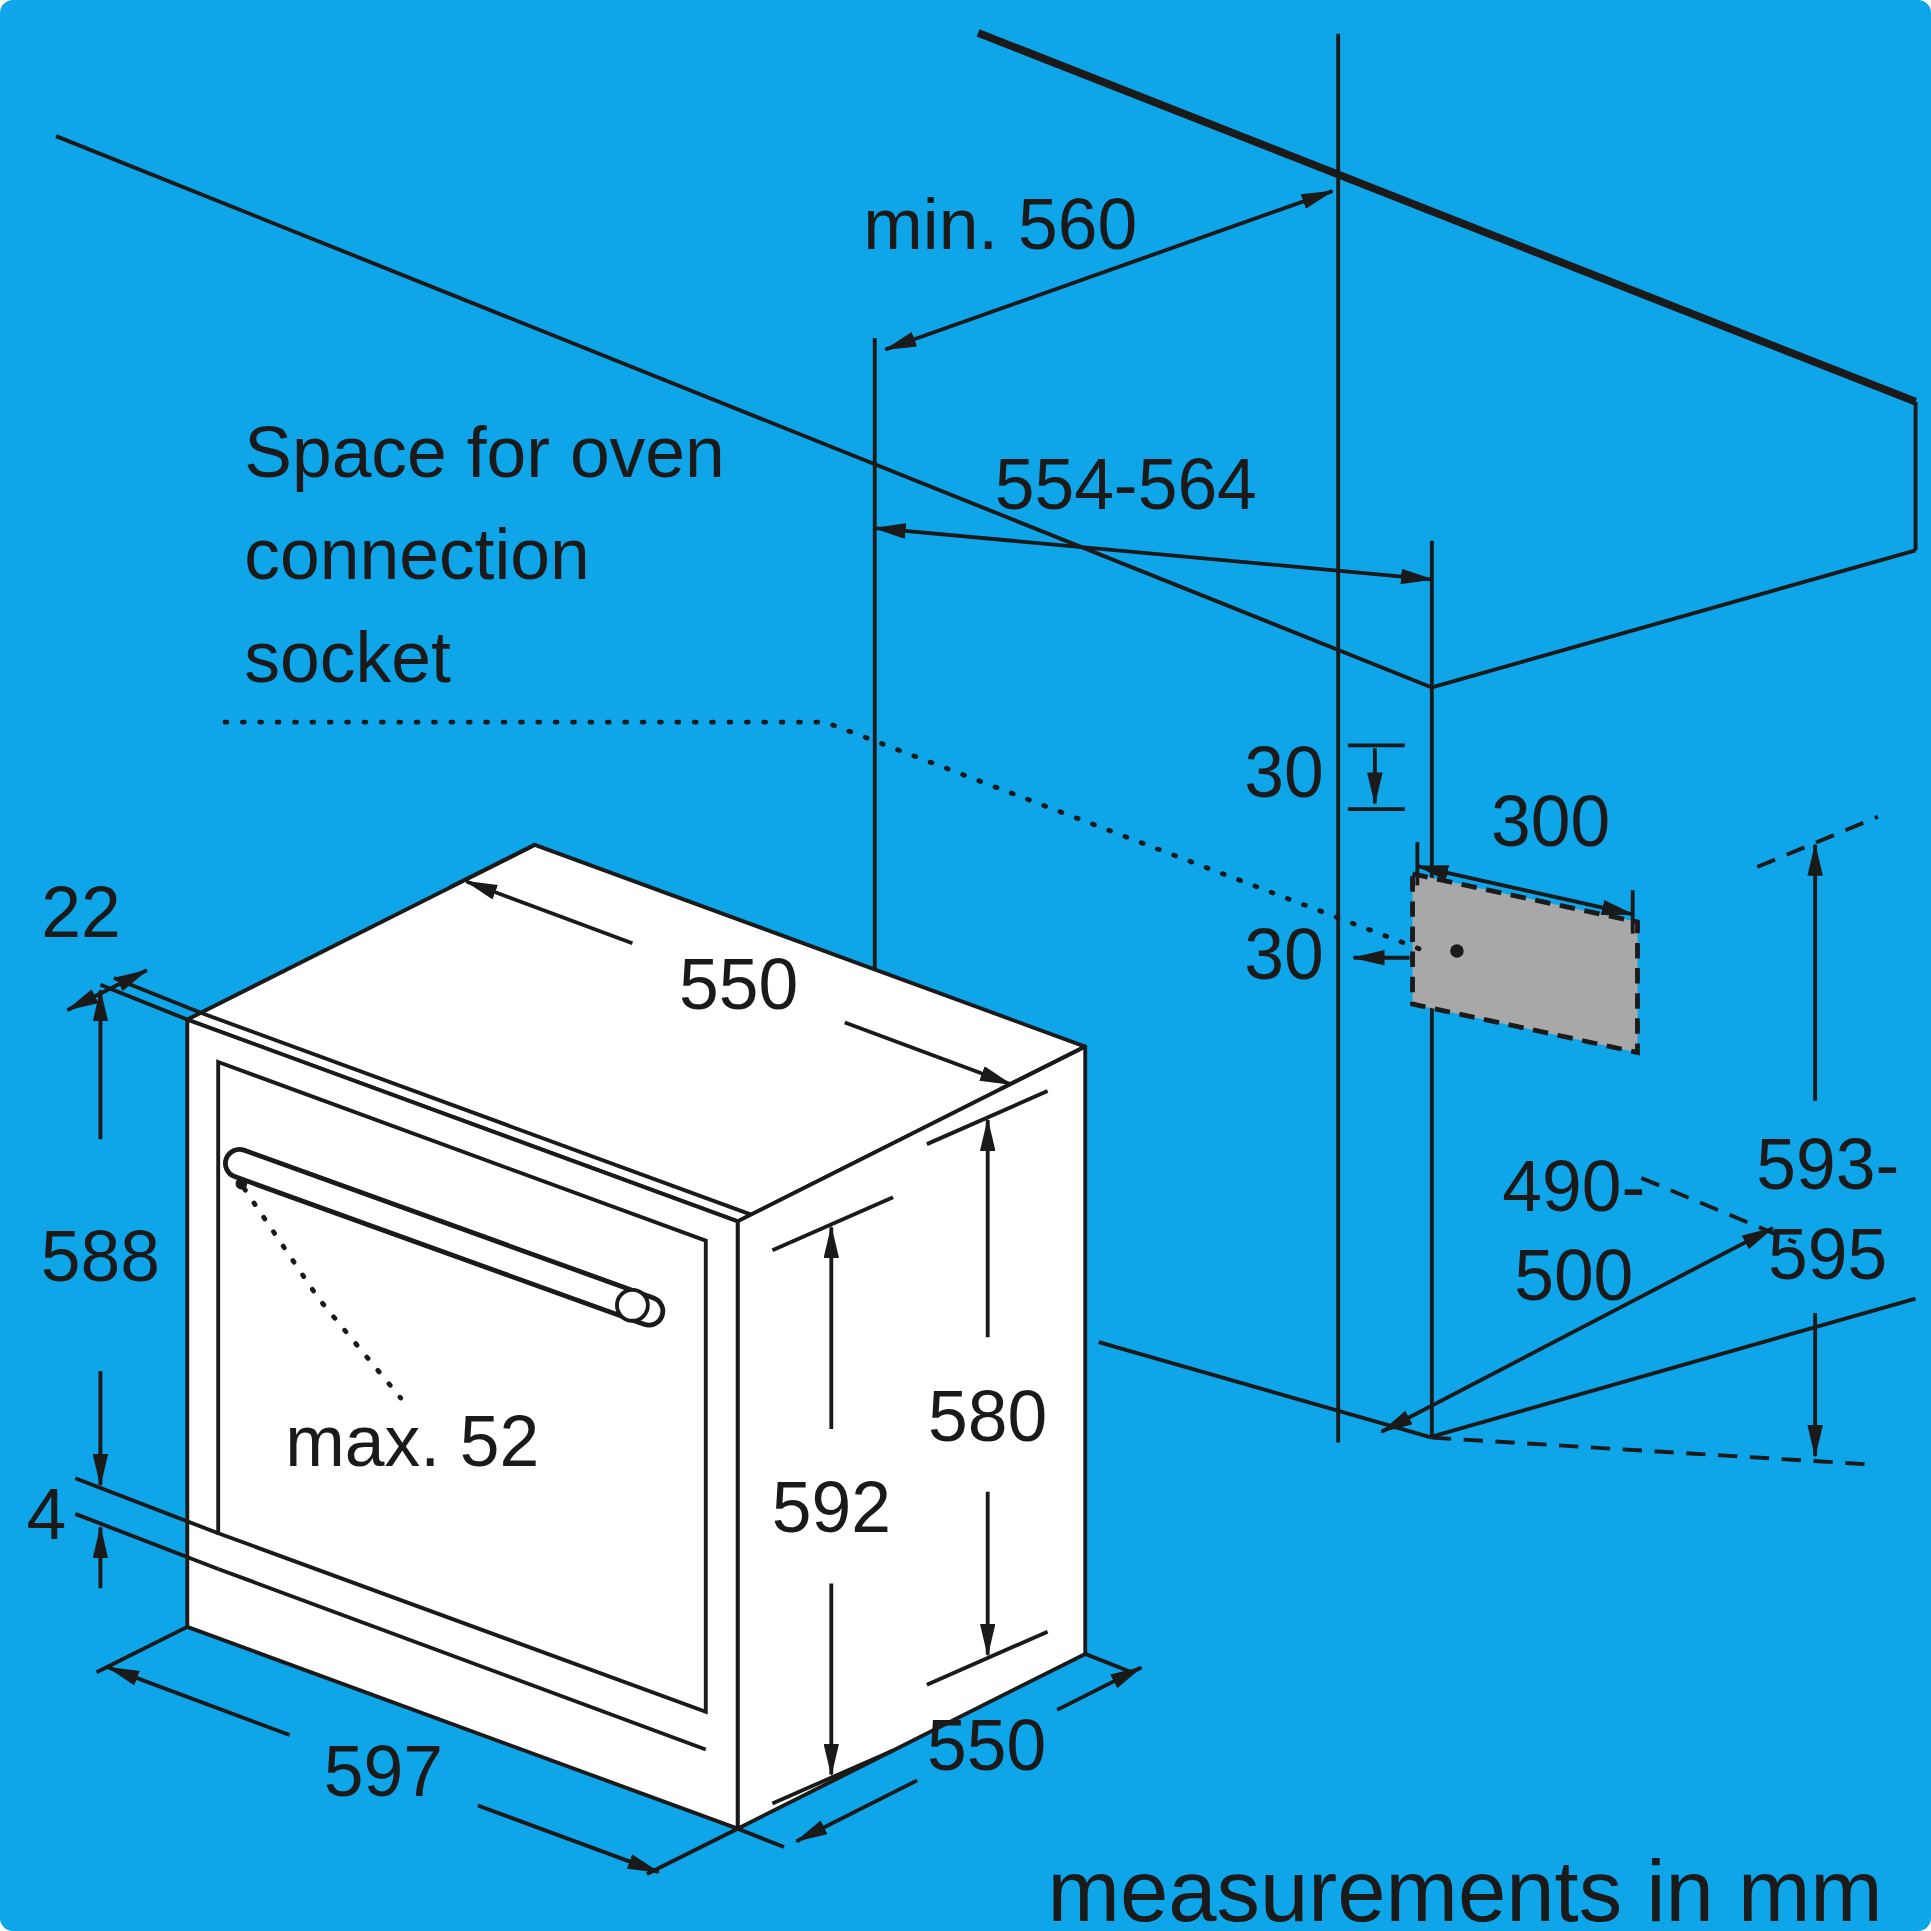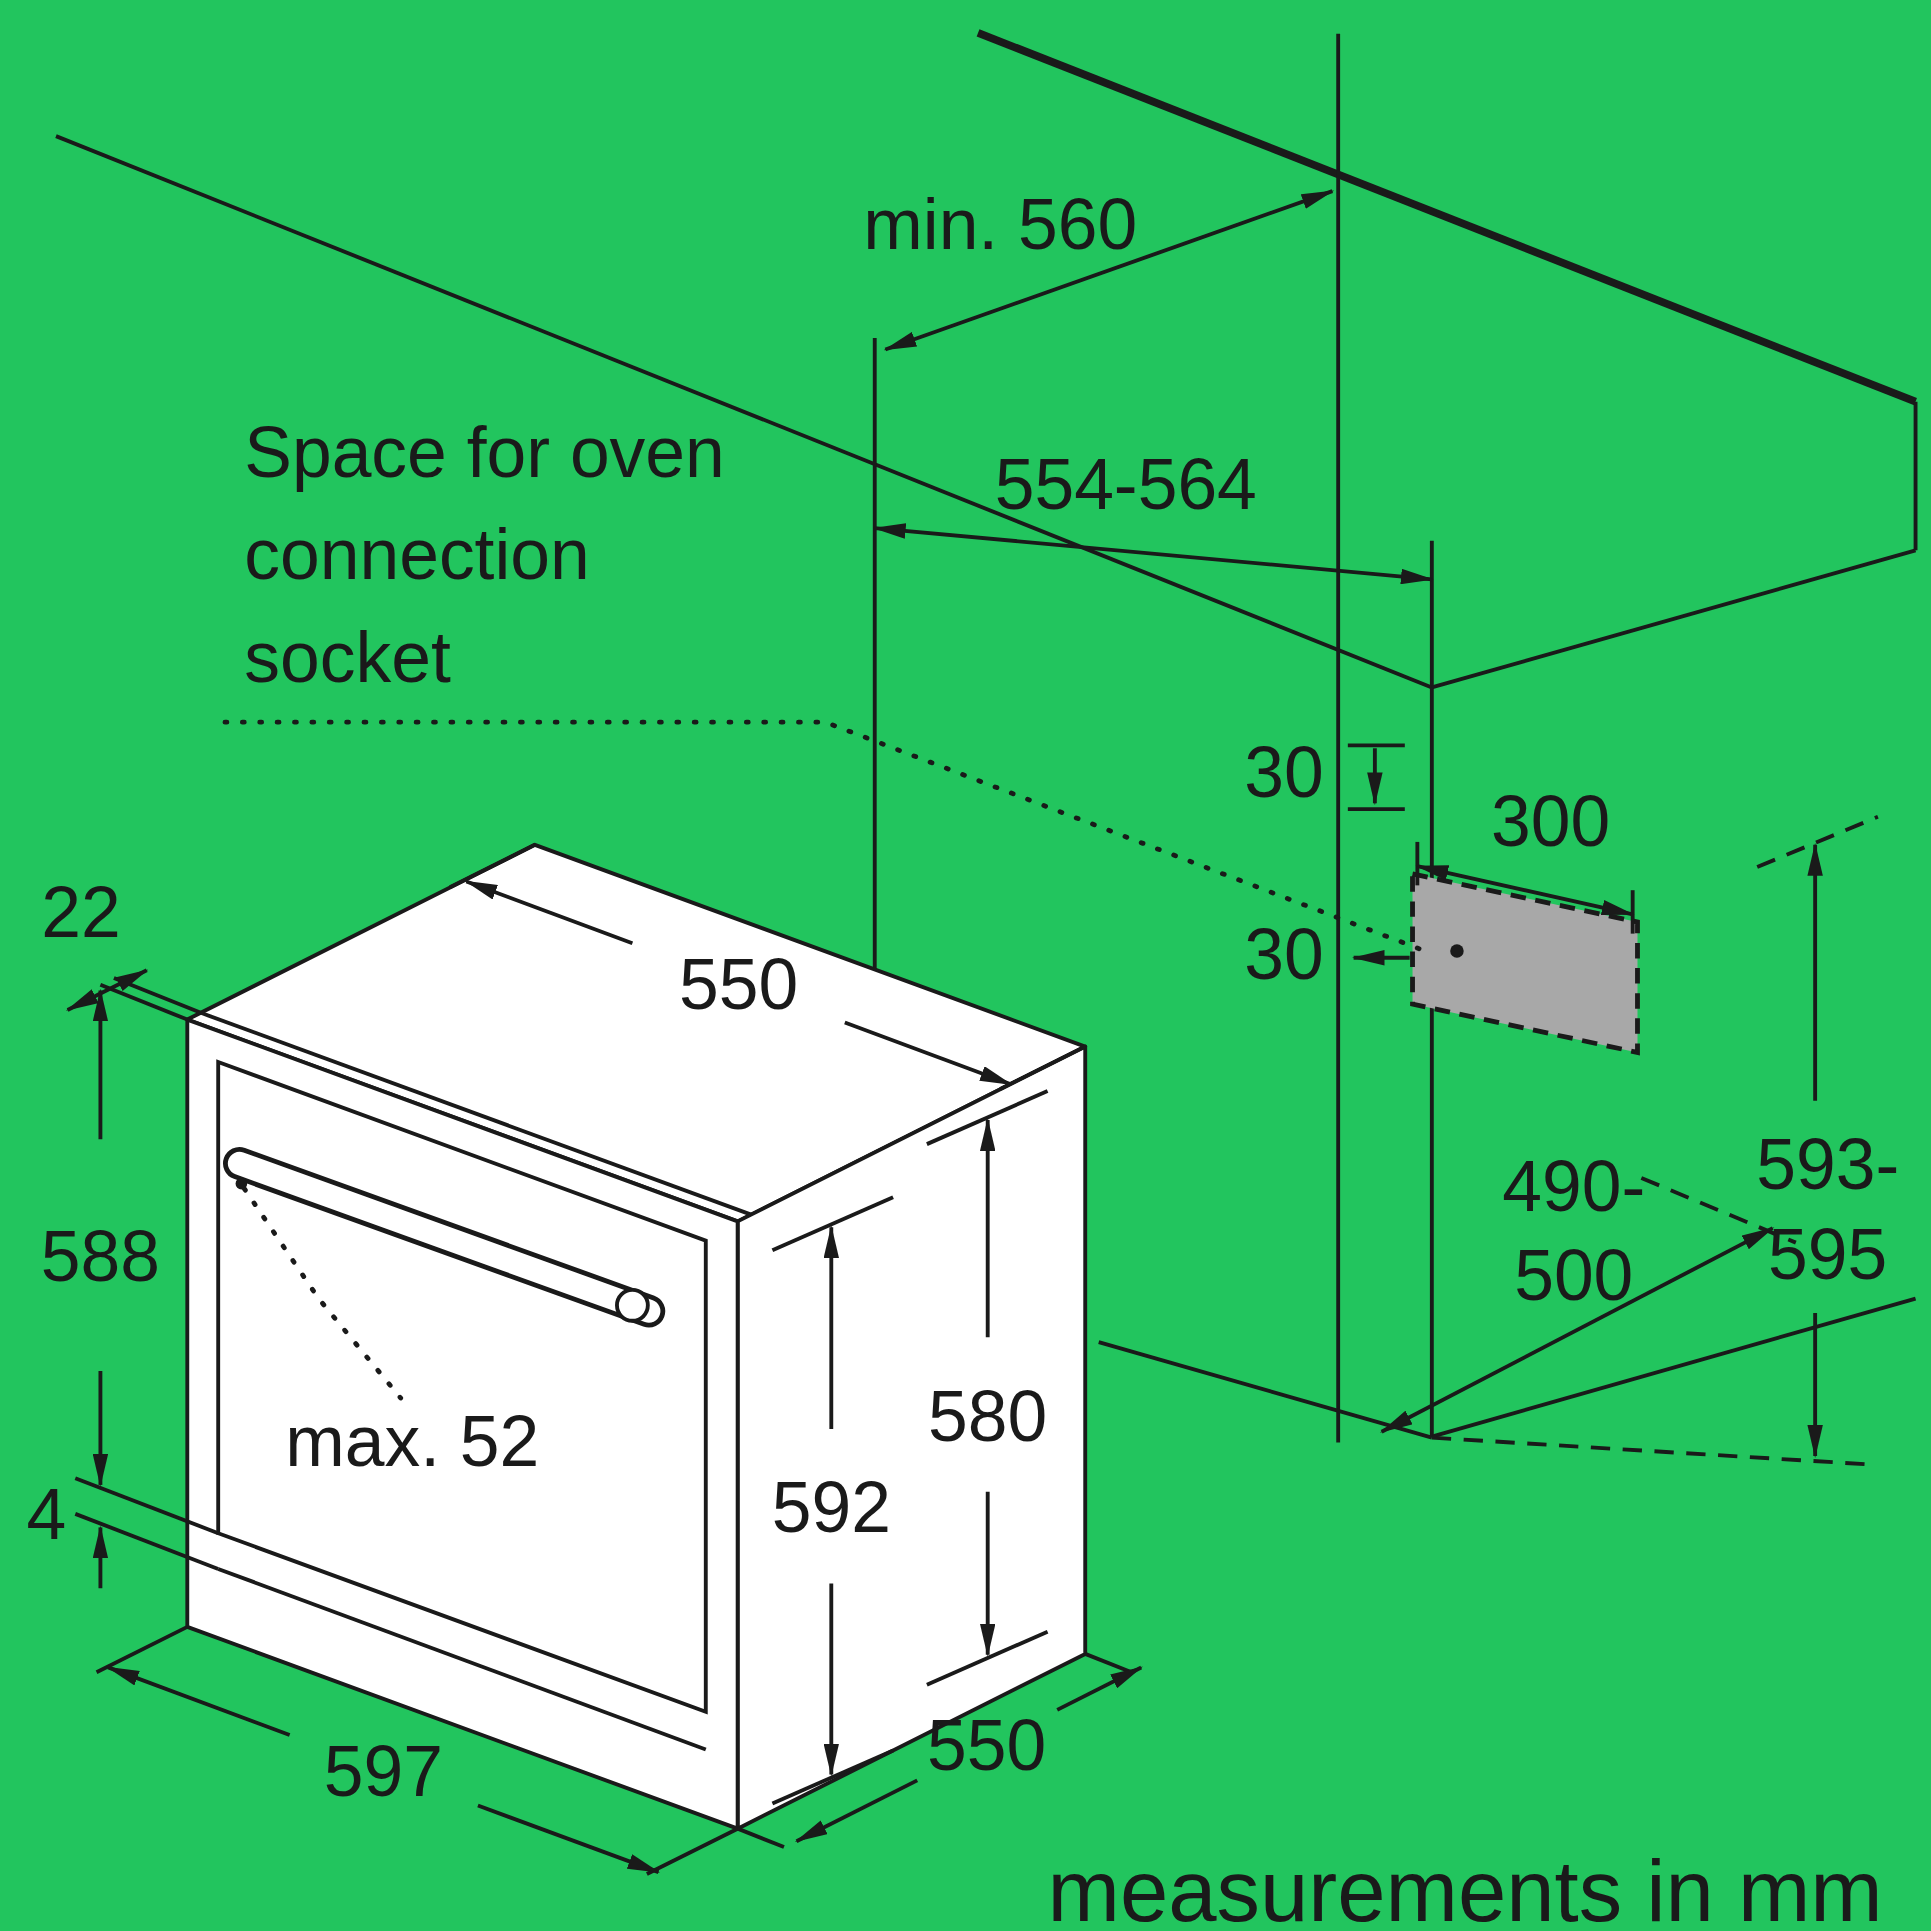--- a/index.html
+++ b/index.html
@@ -1,16 +1,16 @@
 <!DOCTYPE html>
 <html><head>
 <meta charset="utf-8">
 <style>
   html,body{margin:0;padding:0;background:#ffffff;}
-  #stage{width:1931px;height:1931px;background:#22c55e;position:relative;}
+  #stage{width:1931px;height:1931px;background:#0ea5e9;position:relative;border-radius:13px;}
   svg{display:block;}
   .ln{stroke:#1a1a1a;stroke-width:4;fill:none;stroke-linecap:butt;}
   .thick{stroke-width:8;}
   .dashed{stroke-dasharray:20 13;}
   .dotted{stroke-dasharray:2 16;stroke-linecap:round;stroke-width:5;}
   .dim{stroke:#1a1a1a;stroke-width:4;fill:none;}
   .face{fill:#ffffff;stroke:#1a1a1a;stroke-width:4;stroke-linejoin:round;}
   text{font-family:"Liberation Sans","DejaVu Sans",sans-serif;fill:#1a1a1a;font-size:74px;}
   .mid{text-anchor:middle;}
   .start{text-anchor:start;}

